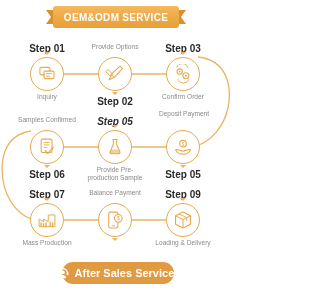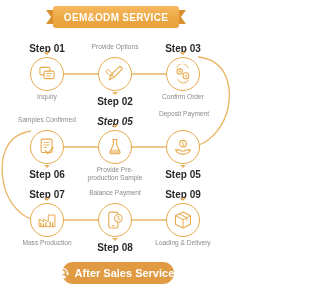--- a/index.html
+++ b/index.html
@@ -209,21 +209,20 @@
       <svg viewBox="0 0 24 24">
         <rect x="4.5" y="2.5" width="11" height="19" rx="2" fill="none" stroke="#e8a94e" stroke-width="1.3"></rect>
         <line x1="8" y1="19" x2="12" y2="19" stroke="#e8a94e" stroke-width="1.1"></line>
         <circle cx="16" cy="10" r="4.6" fill="#ffffff" stroke="#e8a94e" stroke-width="1.3"></circle>
         <text x="16" y="12.4" font-size="6" fill="#e8a94e" text-anchor="middle" font-family="Liberation Sans, sans-serif">$</text>
       </svg>
     </div>
   </div>
   <div class="lab name" style="left:83px;top:189px;width:64px;">Balance Payment</div>
   <div class="tri down" style="left:111.8px;top:238px;"></div>
-  <div class="lab step" style="left:83px;top:242px;width:64px;">Step 08</div>
 
   <div class="node" style="left:166px;top:203px;">
     <div class="ring">
       <svg viewBox="0 0 24 24">
         <path d="M12 2.5 L21 7 L21 17 L12 21.5 L3 17 L3 7 Z" fill="none" stroke="#e8a94e" stroke-width="1.3" stroke-linejoin="round"></path>
         <path d="M3 7 L12 11.5 L21 7" fill="none" stroke="#e8a94e" stroke-width="1.2" stroke-linejoin="round"></path>
         <line x1="12" y1="11.5" x2="12" y2="21.5" stroke="#e8a94e" stroke-width="1.2"></line>
         <path d="M7.5 4.7 L16.5 9.2 L16.5 13" fill="none" stroke="#e8a94e" stroke-width="1.1"></path>
       </svg>
     </div>

